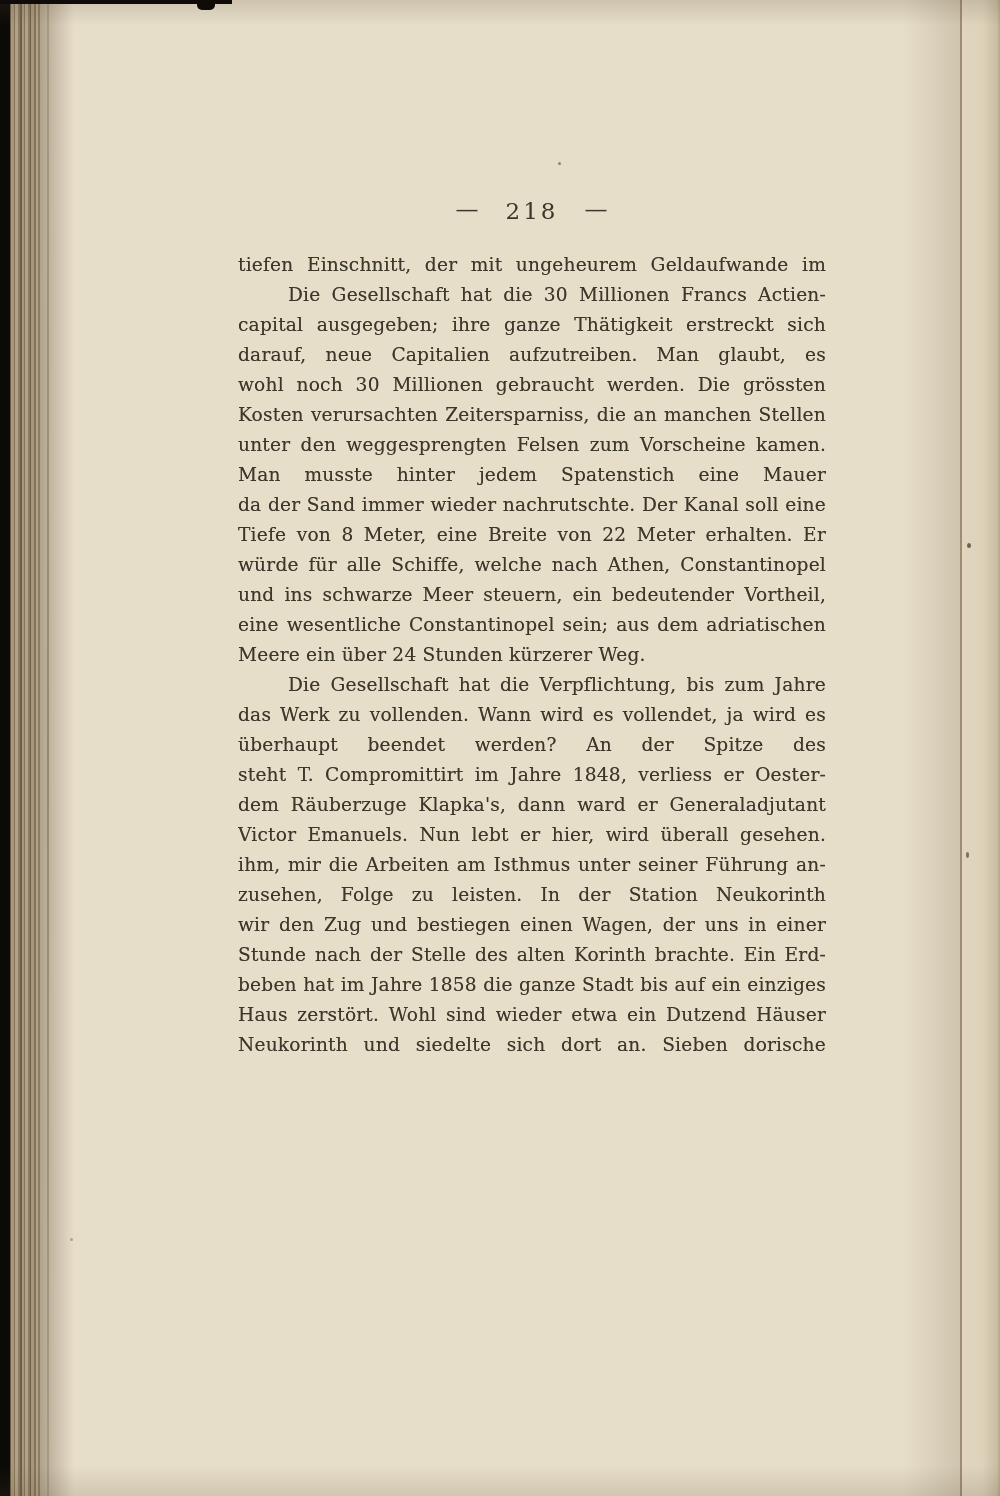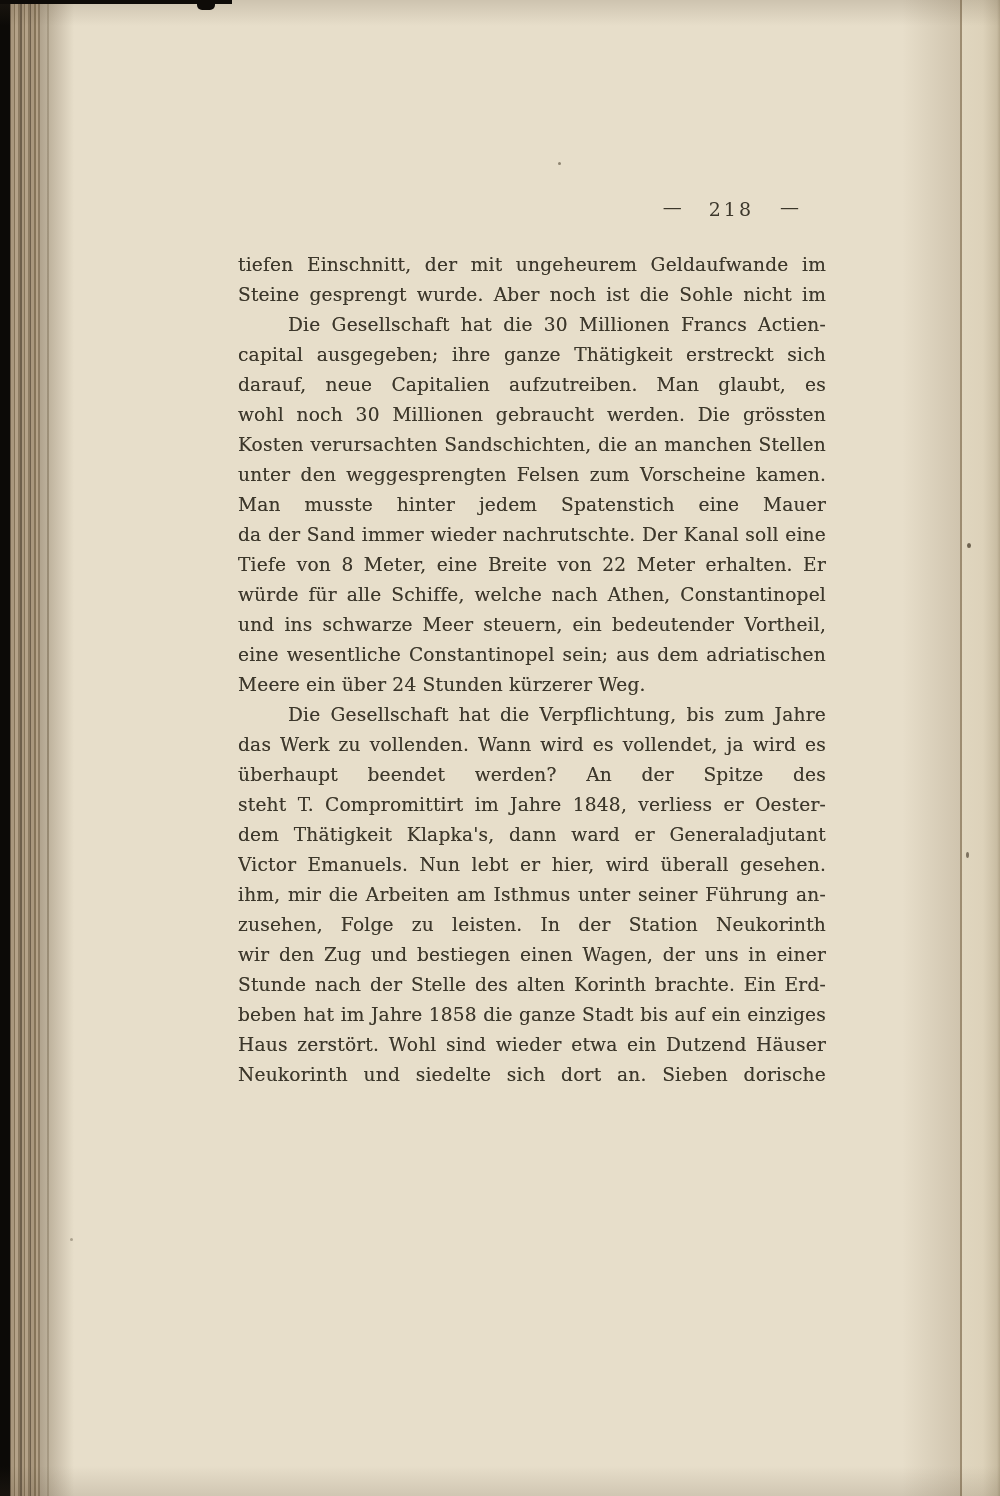--- a/index.html
+++ b/index.html
@@ -80,23 +80,23 @@
   }
   .speck { position: absolute; background: rgba(70,58,40,0.55); border-radius: 50%; }
   .speck-1 { left: 558px; top: 162px; width: 3px; height: 3px; }
   .speck-2 { left: 967px; top: 543px; width: 4px; height: 5px; background: rgba(60,48,32,0.7); }
   .speck-3 { left: 966px; top: 852px; width: 3px; height: 6px; background: rgba(60,48,32,0.6); }
   .speck-4 { left: 70px; top: 1238px; width: 3px; height: 3px; background: rgba(70,58,40,0.35); }
 
   
   .page-number-row {
     position: absolute; left: 238px; top: 198px; width: 588px;
-    text-align: right;
+    text-align: center;
     color: #3c372b;
-    font-size: 19px;
+    font-size: 23px;
     letter-spacing: 1px;
   }
   .page-number-row .dash { margin: 0 26px; position: relative; top: -2px; }
   .page-number-row .num { letter-spacing: 3px; }
 
   .text-block {
     position: absolute; left: 238px; top: 250px; width: 588px;
     color: #3c372b;
     font-size: 18.6px;
     letter-spacing: 0.2px;
@@ -137,43 +137,42 @@
   <div class="speck speck-3"></div>
   <div class="speck speck-4"></div>
 
   <div class="page-number-row">
     <span class="dash">—</span><span class="num">218</span><span class="dash">—</span>
   </div>
 
   <div class="text-block" id="paragraphs">
       <div class="paragraph">
         <div class="line">tiefen Einschnitt, der mit ungeheurem Geldaufwande im festen</div>
-        <div class="line">Steine gesprengt wurde. Aber noch ist die Sohle nicht im</div>
       </div>
       <div class="paragraph">
         <div class="line indent">Die Gesellschaft hat die 30 Millionen Francs Actien-</div>
         <div class="line">capital ausgegeben; ihre ganze Thätigkeit erstreckt sich jetzt</div>
         <div class="line">darauf, neue Capitalien aufzutreiben. Man glaubt, es werden</div>
         <div class="line">wohl noch 30 Millionen gebraucht werden. Die grössten</div>
-        <div class="line">Kosten verursachten Sandschichten, die an manchen Stellen</div>
+        <div class="line">Kosten verursachten Zeitersparniss, die an manchen Stellen</div>
         <div class="line">unter den weggesprengten Felsen zum Vorscheine kamen.</div>
         <div class="line">Man musste hinter jedem Spatenstich eine Mauer aufführen,</div>
         <div class="line">da der Sand immer wieder nachrutschte. Der Kanal soll eine</div>
         <div class="line">Tiefe von 8 Meter, eine Breite von 22 Meter erhalten. Er</div>
         <div class="line">würde für alle Schiffe, welche nach Athen, Constantinopel</div>
         <div class="line">und ins schwarze Meer steuern, ein bedeutender Vortheil,</div>
         <div class="line">eine wesentliche Constantinopel sein; aus dem adriatischen</div>
         <div class="line last">Meere ein über 24 Stunden kürzerer Weg.</div>
       </div>
       <div class="paragraph">
         <div class="line indent">Die Gesellschaft hat die Verpflichtung, bis zum Jahre 1891</div>
         <div class="line">das Werk zu vollenden. Wann wird es vollendet, ja wird es</div>
         <div class="line">überhaupt beendet werden? An der Spitze des Unternehmens</div>
         <div class="line">steht T. Compromittirt im Jahre 1848, verliess er Oester-</div>
-        <div class="line">dem Thätigkeit Klapka's, dann ward er Generaladjutant</div>
+        <div class="line">dem Räuberzuge Klapka's, dann ward er Generaladjutant</div>
         <div class="line">Victor Emanuels. Nun lebt er hier, wird überall gesehen.</div>
         <div class="line">ihm, mir die Arbeiten am Isthmus unter seiner Führung an-</div>
         <div class="line">zusehen, Folge zu leisten. In der Station Neukorinth verliessen</div>
         <div class="line">wir den Zug und bestiegen einen Wagen, der uns in einer</div>
         <div class="line">Stunde nach der Stelle des alten Korinth brachte. Ein Erd-</div>
         <div class="line">beben hat im Jahre 1858 die ganze Stadt bis auf ein einziges</div>
         <div class="line">Haus zerstört. Wohl sind wieder etwa ein Dutzend Häuser</div>
         <div class="line last">Neukorinth und siedelte sich dort an. Sieben dorische Säulen,</div>
       </div>
     </div>

